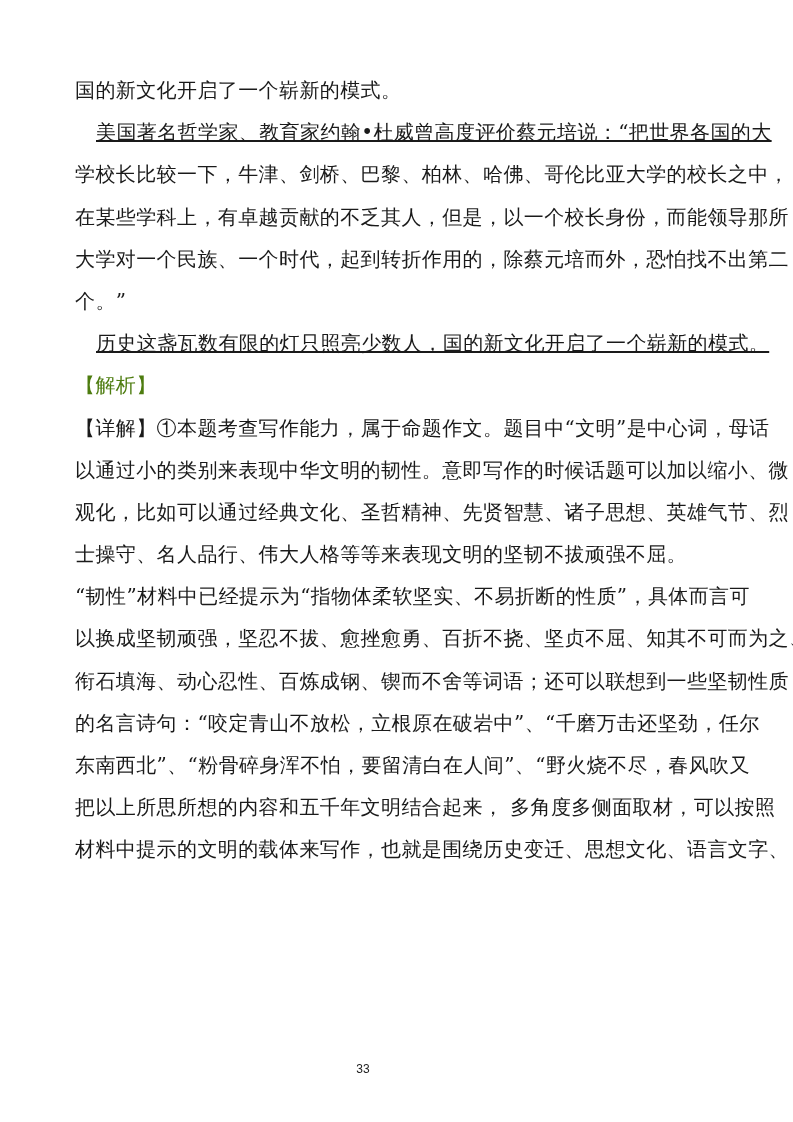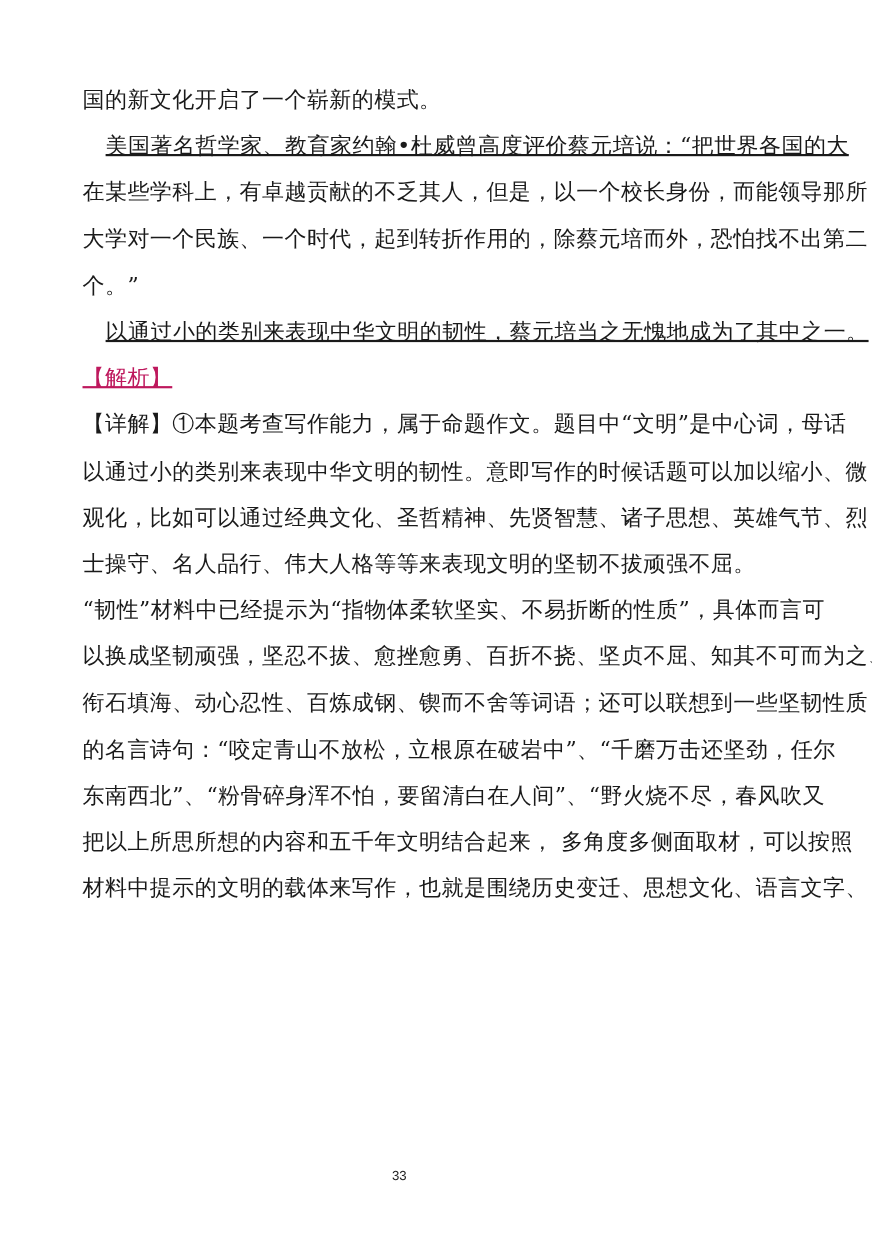--- a/index.html
+++ b/index.html
@@ -23,42 +23,43 @@
     }
     .line {
       display: block;
       height: 42.2px;
       line-height: 36px;
       font-size: 20px;
       white-space: nowrap;
       letter-spacing: 0.4px;
     }
     .indent { padding-left: 21px; text-decoration: underline; }
-    .red { color: #be185d; text-decoration: underline; }
+    .red { color: #4d7c0f; }
     .page-number {
       position: absolute;
       top: 1062px;
       left: 0;
       width: 726px;
       text-align: center;
       font-family: "Liberation Sans", sans-serif;
       font-size: 12px;
       color: #222;
     }
   </style>
 </head>
 <body>
 
 <div class="page">
   <span class="line">国的新文化开启了一个崭新的模式。</span>
   <span class="line indent">美国著名哲学家、教育家约翰•杜威曾高度评价蔡元培说：“把世界各国的大</span>
+  <span class="line">学校长比较一下，牛津、剑桥、巴黎、柏林、哈佛、哥伦比亚大学的校长之中，</span>
   <span class="line">在某些学科上，有卓越贡献的不乏其人，但是，以一个校长身份，而能领导那所</span>
   <span class="line">大学对一个民族、一个时代，起到转折作用的，除蔡元培而外，恐怕找不出第二</span>
   <span class="line">个。”</span>
-  <span class="line indent">以通过小的类别来表现中华文明的韧性，蔡元培当之无愧地成为了其中之一。</span>
+  <span class="line indent">历史这盏瓦数有限的灯只照亮少数人，国的新文化开启了一个崭新的模式。</span>
   <span class="line red">【解析】</span>
   <span class="line">【详解】①本题考查写作能力，属于命题作文。题目中“文明”是中心词，母话</span>
   <span class="line">以通过小的类别来表现中华文明的韧性。意即写作的时候话题可以加以缩小、微</span>
   <span class="line">观化，比如可以通过经典文化、圣哲精神、先贤智慧、诸子思想、英雄气节、烈</span>
   <span class="line">士操守、名人品行、伟大人格等等来表现文明的坚韧不拔顽强不屈。</span>
   <span class="line">“韧性”材料中已经提示为“指物体柔软坚实、不易折断的性质”，具体而言可</span>
   <span class="line">以换成坚韧顽强，坚忍不拔、愈挫愈勇、百折不挠、坚贞不屈、知其不可而为之、</span>
   <span class="line">衔石填海、动心忍性、百炼成钢、锲而不舍等词语；还可以联想到一些坚韧性质</span>
   <span class="line">的名言诗句：“咬定青山不放松，立根原在破岩中”、“千磨万击还坚劲，任尔</span>
   <span class="line">东南西北”、“粉骨碎身浑不怕，要留清白在人间”、“野火烧不尽，春风吹又</span>

